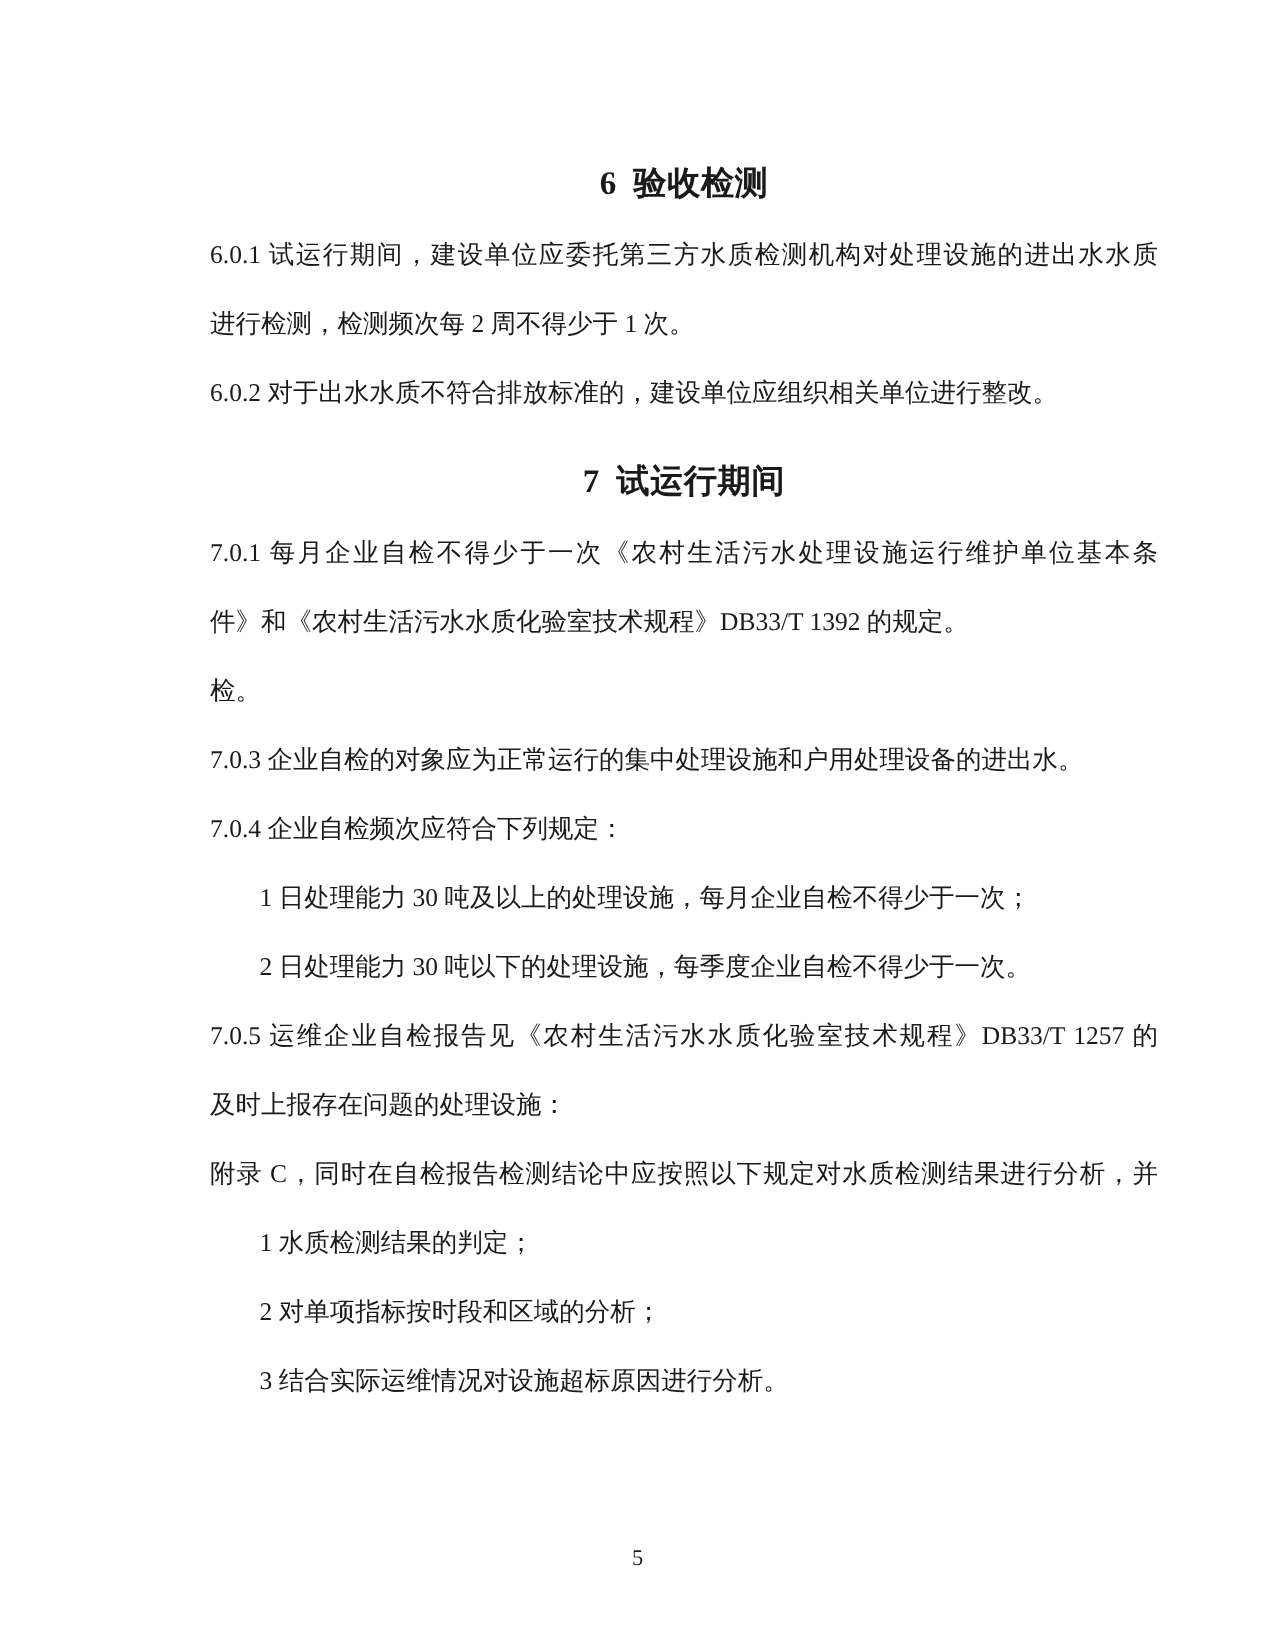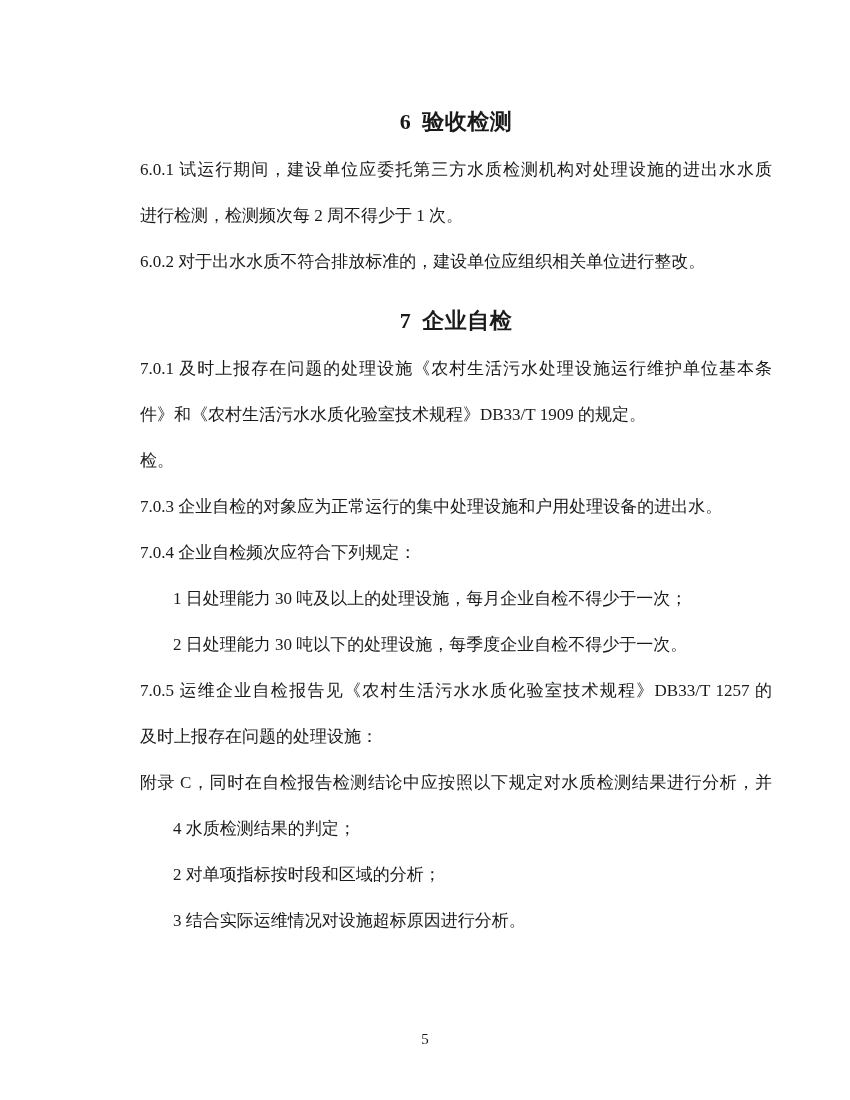--- a/index.html
+++ b/index.html
@@ -82,34 +82,34 @@
     <span class="chapter-num">6</span><span class="chapter-title">验收检测</span>
   </h1>
 
   <div class="section-body body-6">
     <p class="ln j">6.0.1 试运行期间，建设单位应委托第三方水质检测机构对处理设施的进出水水质</p>
     <p class="ln">进行检测，检测频次每 2 周不得少于 1 次。</p>
     <p class="ln">6.0.2 对于出水水质不符合排放标准的，建设单位应组织相关单位进行整改。</p>
   </div>
 
   <h1 class="chapter chapter-7">
-    <span class="chapter-num">7</span><span class="chapter-title">企业自检</span>
+    <span class="chapter-num">7</span><span class="chapter-title">试运行期间</span>
   </h1>
 
   <div class="section-body body-7">
-    <p class="ln j">7.0.1 及时上报存在问题的处理设施《农村生活污水处理设施运行维护单位基本条</p>
-    <p class="ln">件》和《农村生活污水水质化验室技术规程》DB33/T 1909 的规定。</p>
+    <p class="ln j">7.0.1 每月企业自检不得少于一次《农村生活污水处理设施运行维护单位基本条</p>
+    <p class="ln">件》和《农村生活污水水质化验室技术规程》DB33/T 1392 的规定。</p>
     <p class="ln">检。</p>
     <p class="ln">7.0.3 企业自检的对象应为正常运行的集中处理设施和户用处理设备的进出水。</p>
     <p class="ln">7.0.4 企业自检频次应符合下列规定：</p>
     <p class="ln ind">1 日处理能力 30 吨及以上的处理设施，每月企业自检不得少于一次；</p>
     <p class="ln ind">2 日处理能力 30 吨以下的处理设施，每季度企业自检不得少于一次。</p>
     <p class="ln j">7.0.5 运维企业自检报告见《农村生活污水水质化验室技术规程》DB33/T 1257 的</p>
     <p class="ln">及时上报存在问题的处理设施：</p>
     <p class="ln j">附录 C，同时在自检报告检测结论中应按照以下规定对水质检测结果进行分析，并</p>
-    <p class="ln ind">4 水质检测结果的判定；</p>
+    <p class="ln ind">1 水质检测结果的判定；</p>
     <p class="ln ind">2 对单项指标按时段和区域的分析；</p>
     <p class="ln ind">3 结合实际运维情况对设施超标原因进行分析。</p>
   </div>
 
   <div class="page-footer">5</div>
 
 </div>
 
 </body></html>

